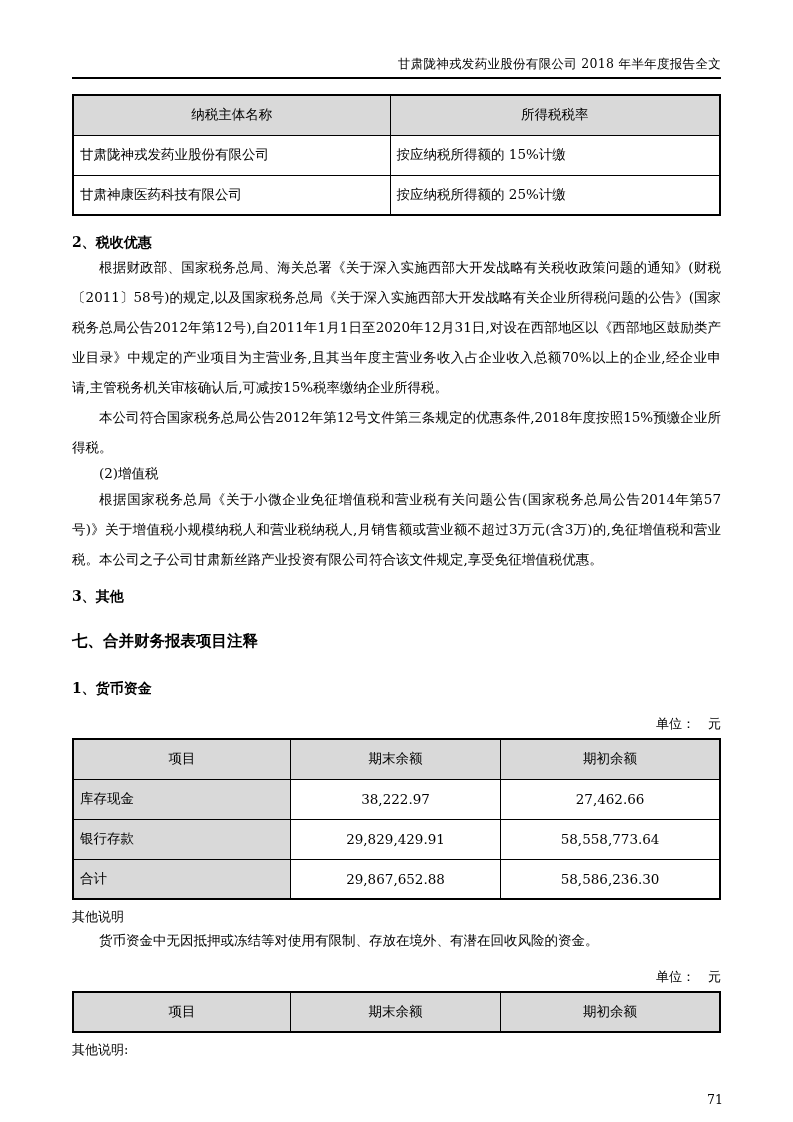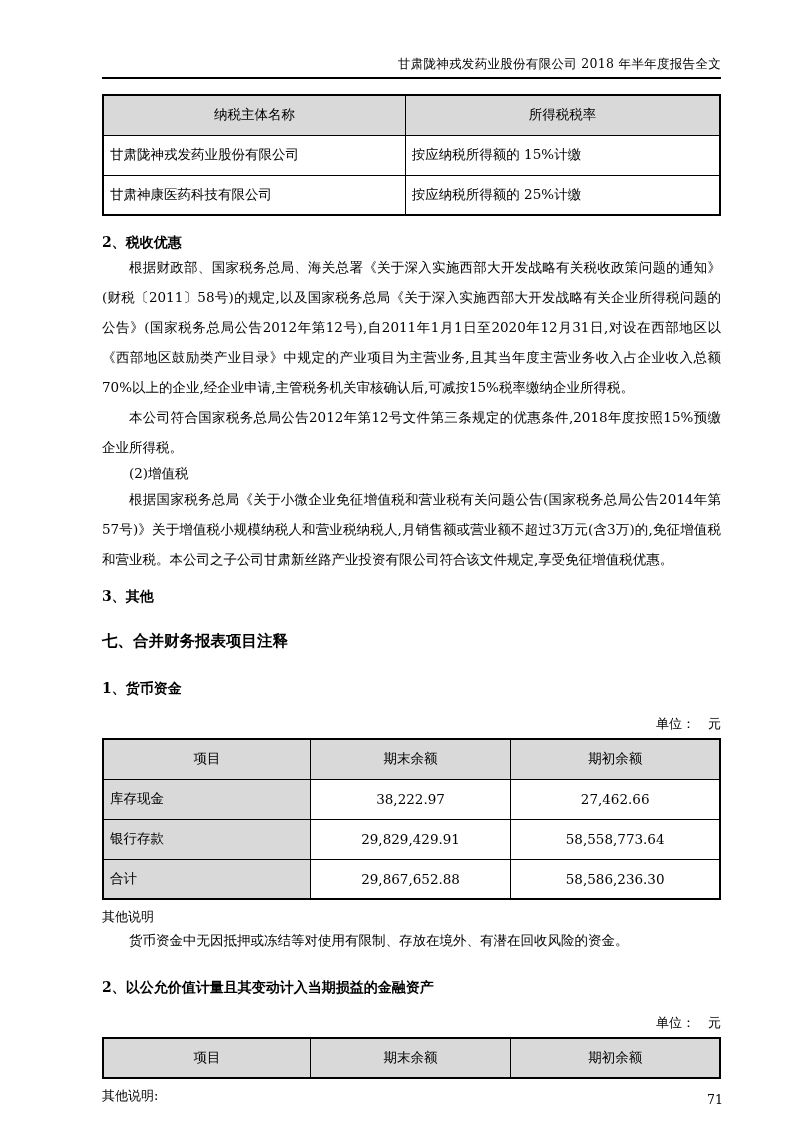--- a/index.html
+++ b/index.html
@@ -6,21 +6,20 @@
   html, body { background: #ffffff; }
   .page {
     position: relative;
     width: 793px;
     height: 1122px;
     margin: 0 auto;
     background: #ffffff;
     color: #000000;
     font-family: "DejaVu Serif", "Liberation Serif", serif;
     overflow: hidden;
-    padding-left: 30px;
   }
   .content { padding: 0 72px; }
 
   
   .doc-header {
     padding-top: 56px;
     text-align: right;
     font-size: 12.5px;
     line-height: 16px;
     letter-spacing: 0.3px;
@@ -184,21 +183,20 @@
           <td class="cell-label cell-shaded">合计</td>
           <td class="cell-num">29,867,652.88</td>
           <td class="cell-num">58,586,236.30</td>
         </tr>
       </tbody>
     </table>
 
     <div class="note-label">其他说明</div>
     <p class="note-text">货币资金中无因抵押或冻结等对使用有限制、存放在境外、有潜在回收风险的资金。</p>
 
-    <div class="h-num gap-lg">2、以公允价值计量且其变动计入当期损益的金融资产</div>
 
     <div class="unit-label">单位：　元</div>
 
     <table class="data-table fv-table">
       <colgroup>
           <col class="col-item">
           <col class="col-end">
           <col class="col-beg">
         </colgroup>
       <thead>

